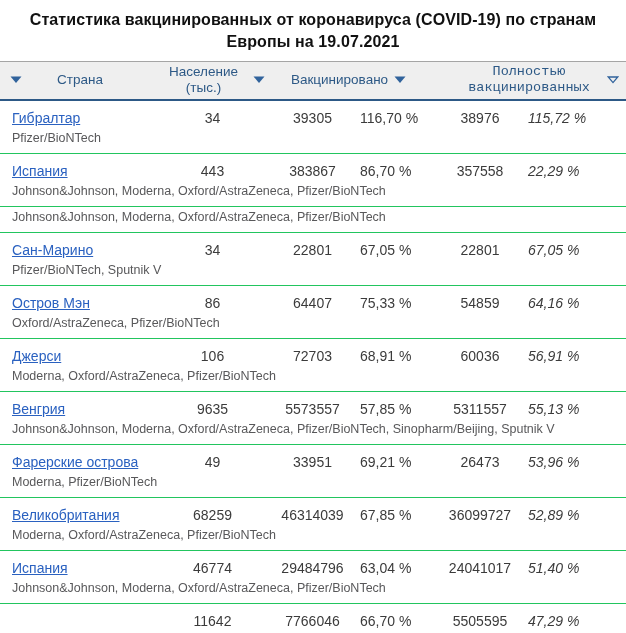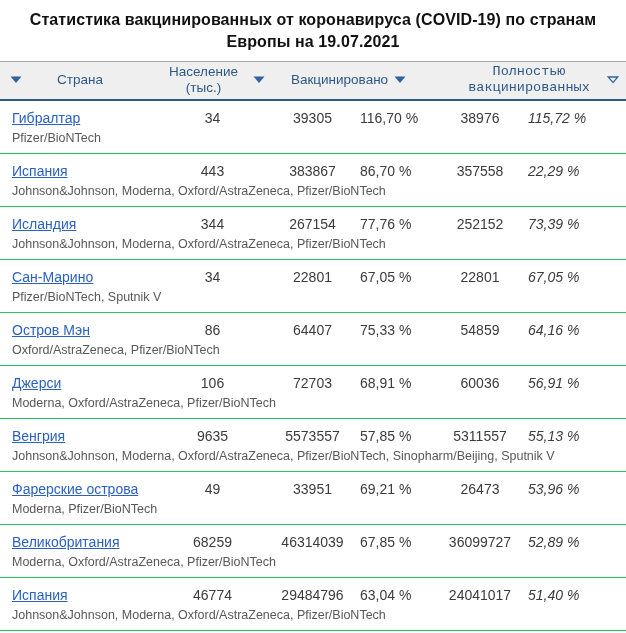--- a/index.html
+++ b/index.html
@@ -135,28 +135,20 @@
           <td class="c-country"><a href="#">Испания</a></td>
           <td class="c-num">443</td>
           <td class="c-num">383867</td>
           <td class="c-pct">86,70 %</td>
           <td class="c-num">357558</td>
           <td class="c-pct c-pct-last">22,29 %</td>
         </tr>
         <tr class="r-vax">
           <td colspan="6">Johnson&amp;Johnson, Moderna, Oxford/AstraZeneca, Pfizer/BioNTech</td>
         </tr>
-        <tr class="r-main">
-          <td class="c-country"><a href="#">Исландия</a></td>
-          <td class="c-num">344</td>
-          <td class="c-num">267154</td>
-          <td class="c-pct">77,76 %</td>
-          <td class="c-num">252152</td>
-          <td class="c-pct c-pct-last">73,39 %</td>
-        </tr>
         <tr class="r-vax">
           <td colspan="6">Johnson&amp;Johnson, Moderna, Oxford/AstraZeneca, Pfizer/BioNTech</td>
         </tr>
         <tr class="r-main">
           <td class="c-country"><a href="#">Сан-Марино</a></td>
           <td class="c-num">34</td>
           <td class="c-num">22801</td>
           <td class="c-pct">67,05 %</td>
           <td class="c-num">22801</td>
           <td class="c-pct c-pct-last">67,05 %</td>

